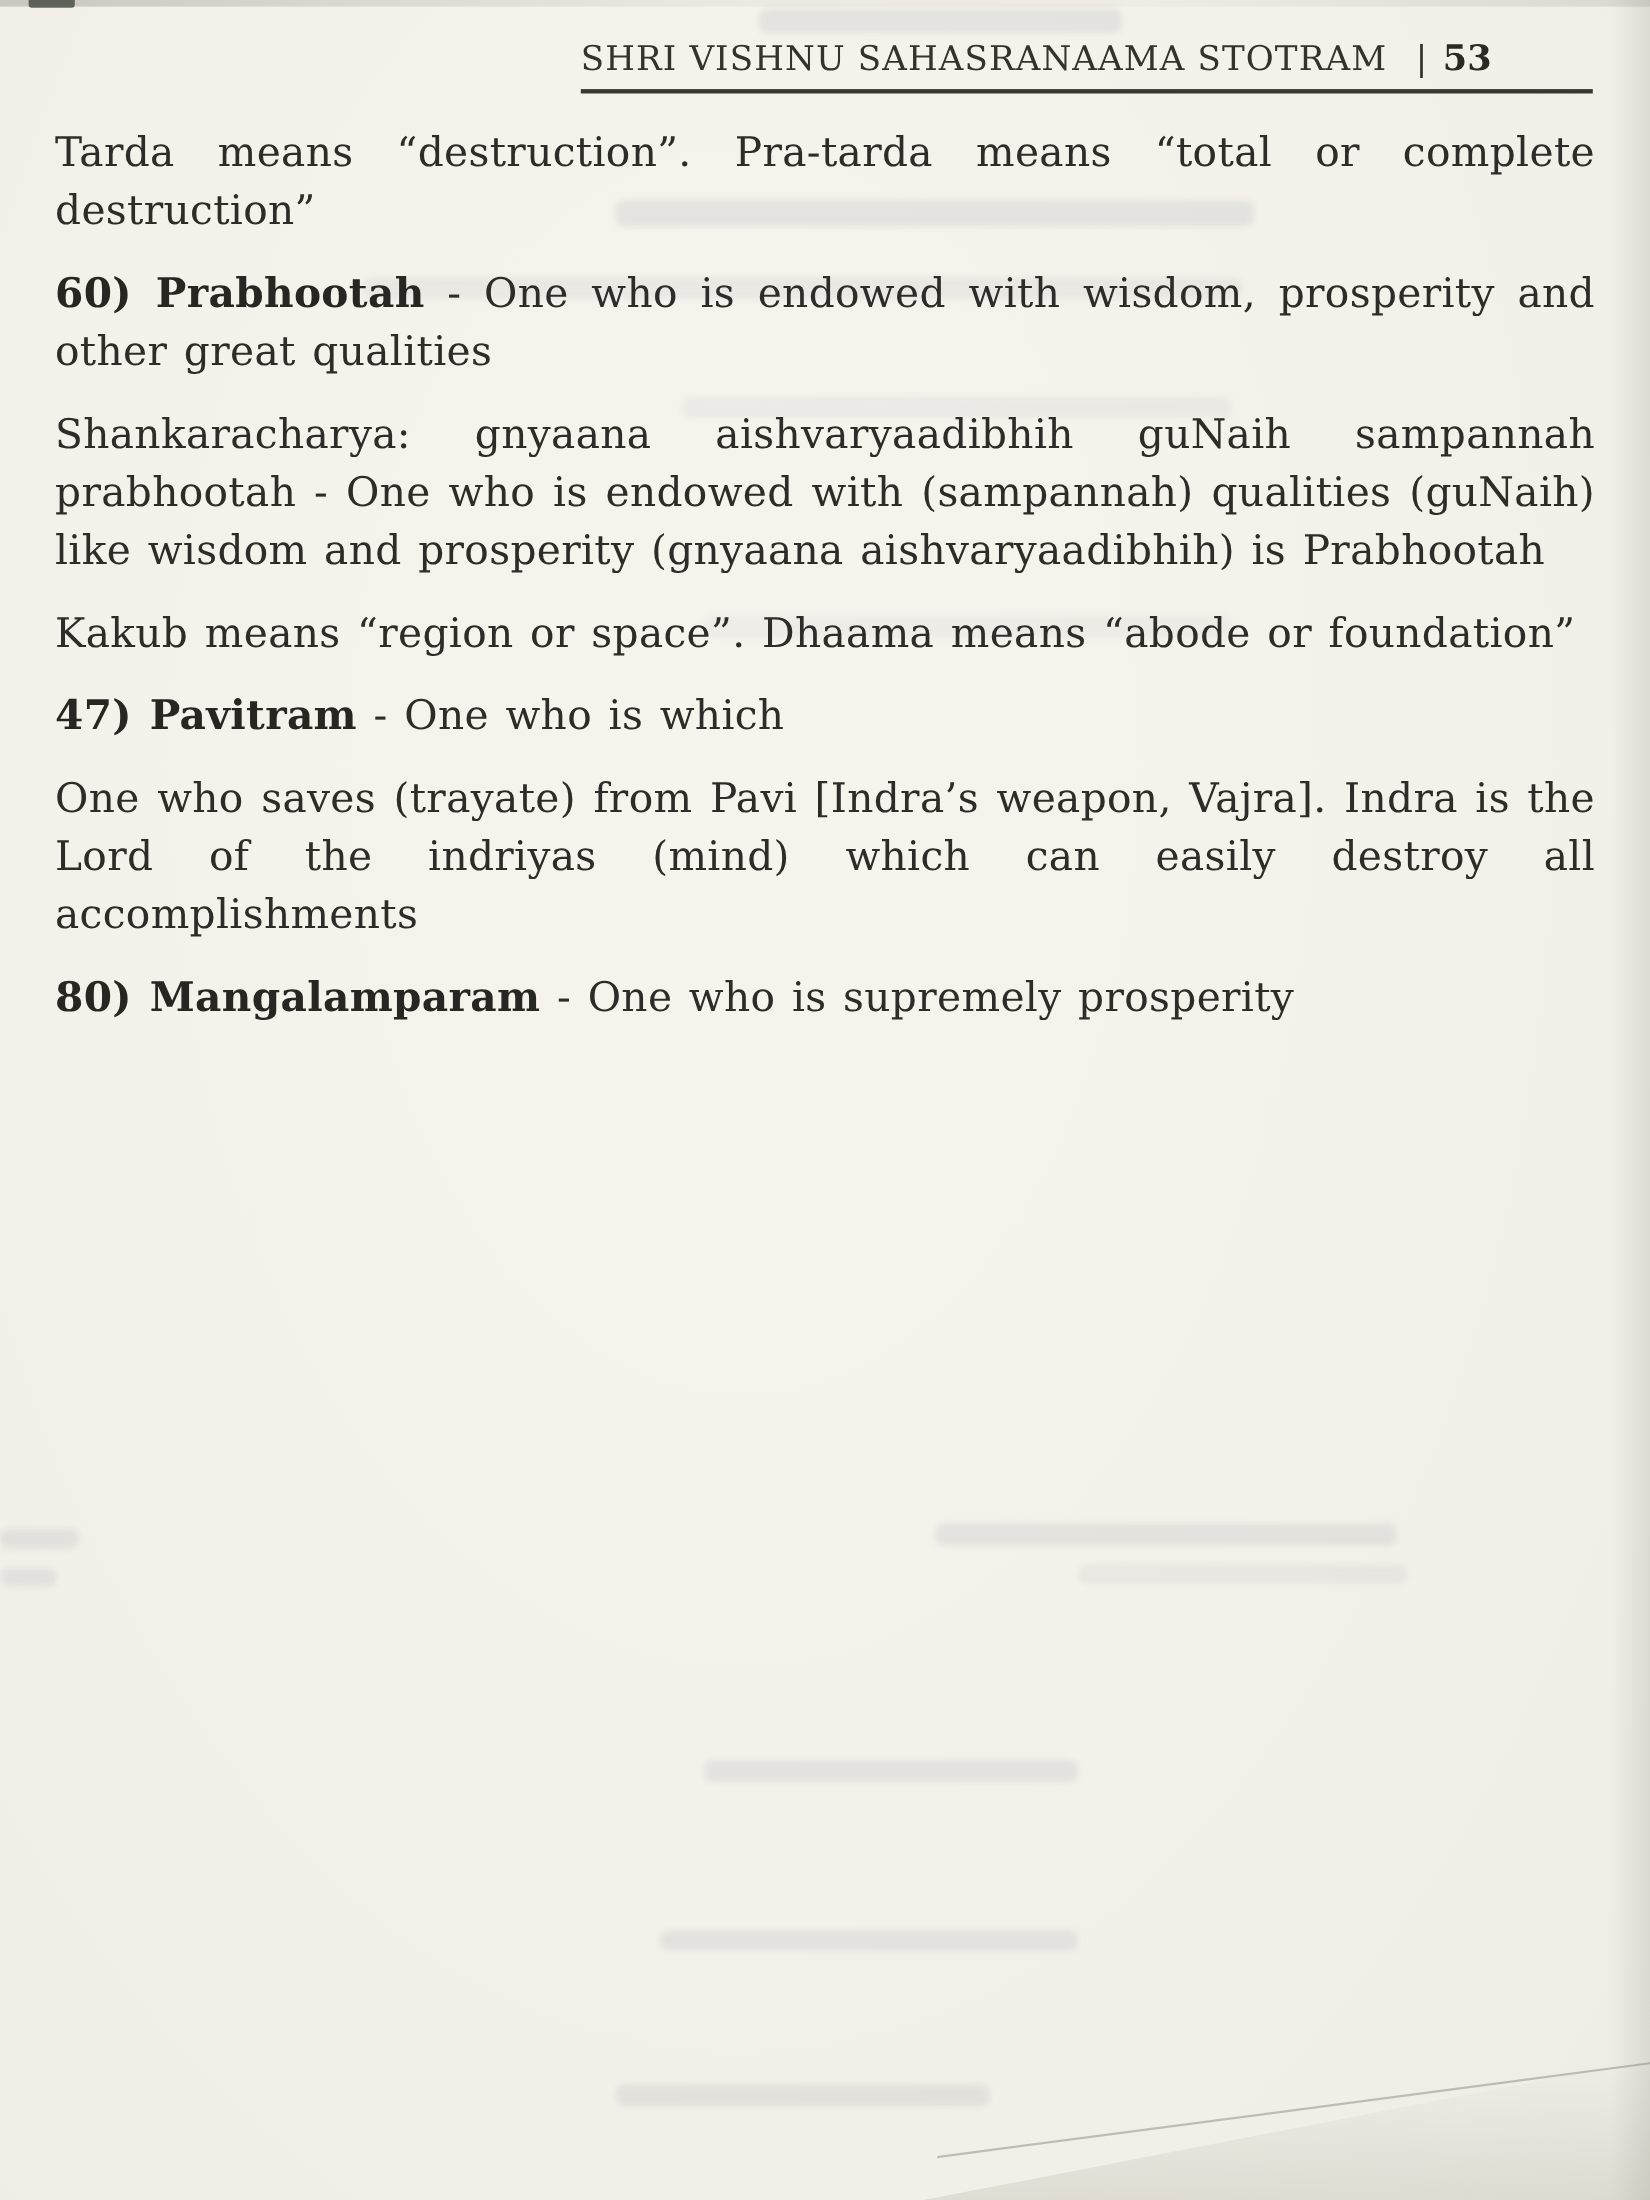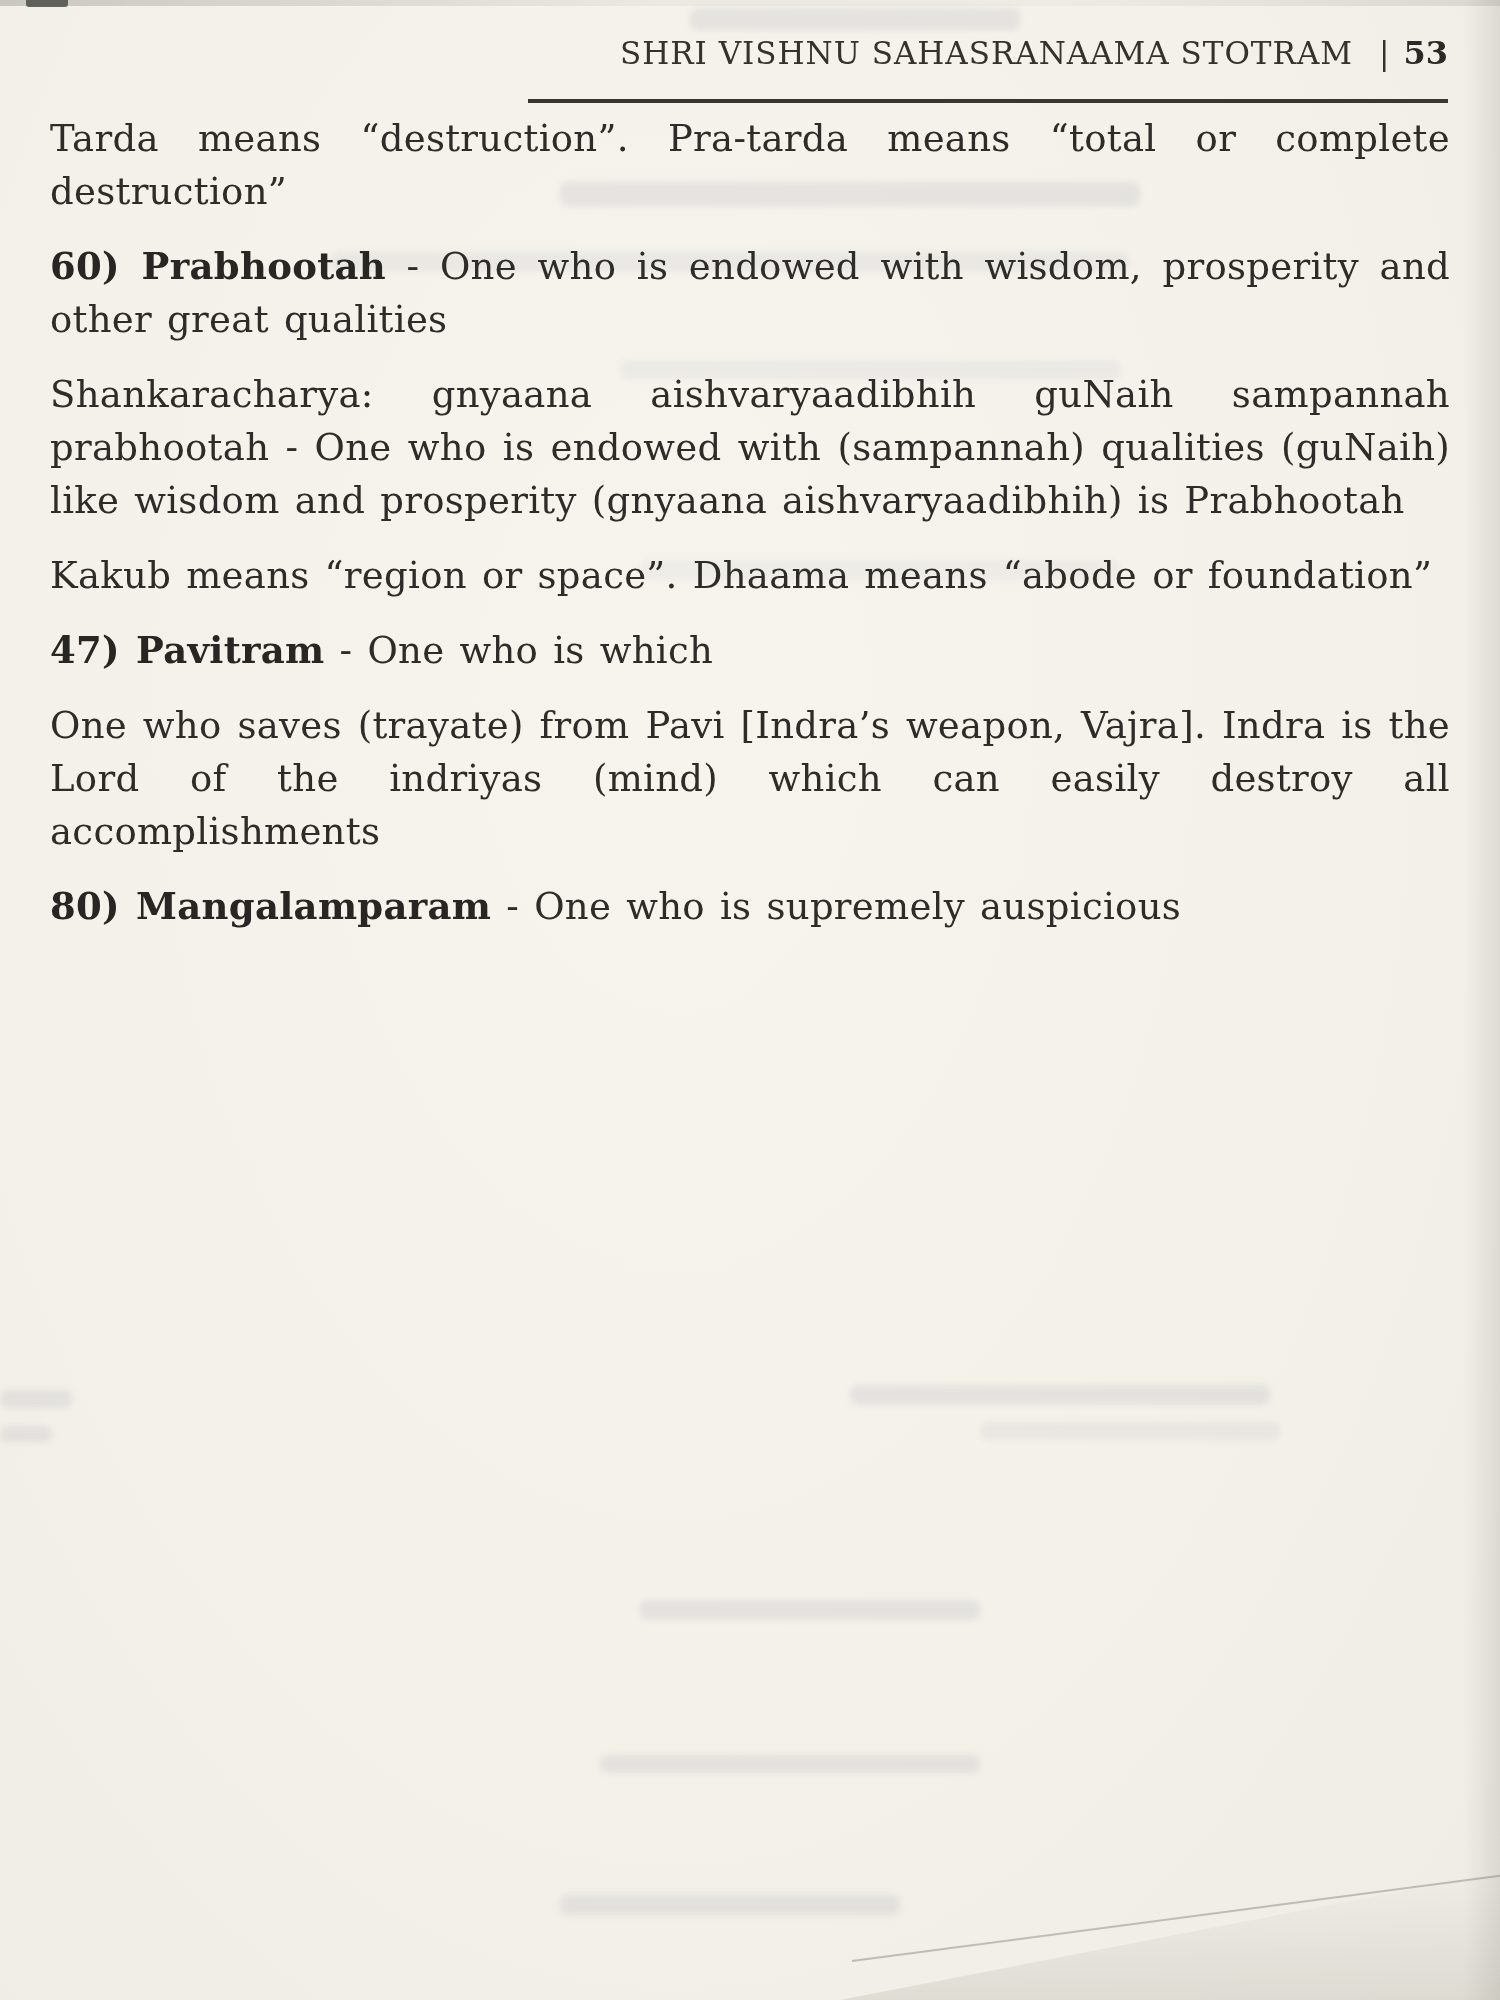--- a/index.html
+++ b/index.html
@@ -51,23 +51,23 @@
     filter: blur(3px);
     border-radius: 8px;
   }
 
   
   .header {
     position: absolute;
     left: 528px;
     right: 52px;
     top: 34px;
-    text-align: right;
+    text-align: left;
     border-bottom: 4px solid #3a3733;
-    padding-bottom: 27px;
+    padding-bottom: 9px;
     white-space: nowrap;
   }
   .header .title {
     font-size: 31px;
     letter-spacing: 1px;
     color: #34322d;
   }
   .header .sep {
     font-size: 31px;
     margin-left: 26px;
@@ -137,20 +137,20 @@
     <p><span class="lead"></span><span>Shankaracharya: gnyaana aishvaryaadibhih guNaih sampannah prabhootah - One who is endowed with (sampannah) qualities (guNaih) like wisdom and prosperity (gnyaana aishvaryaadibhih) is Prabhootah</span></p>
 
 
 
     <p><span class="lead"></span><span>Kakub means “region or space”. Dhaama means “abode or foundation”</span></p>
 
     <p><span class="lead">47) Pavitram</span><span> - One who is which</span></p>
 
     <p><span class="lead"></span><span>One who saves (trayate) from Pavi [Indra’s weapon, Vajra]. Indra is the Lord of the indriyas (mind) which can easily destroy all accomplishments</span></p>
 
-    <p><span class="lead">80) Mangalamparam</span><span> - One who is supremely auspicious</span></p>
+    <p><span class="lead">80) Mangalamparam</span><span> - One who is supremely prosperity</span></p>
 
   </div>
 
   <div class="corner-shade"></div>
   <div class="crease"></div>
 
 </div>
 
 </body></html>

